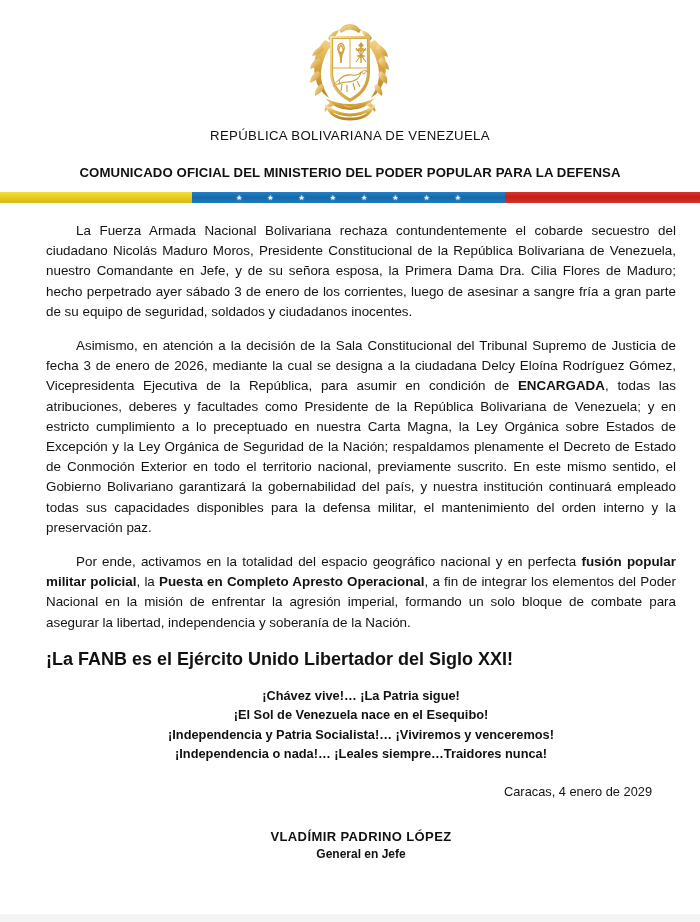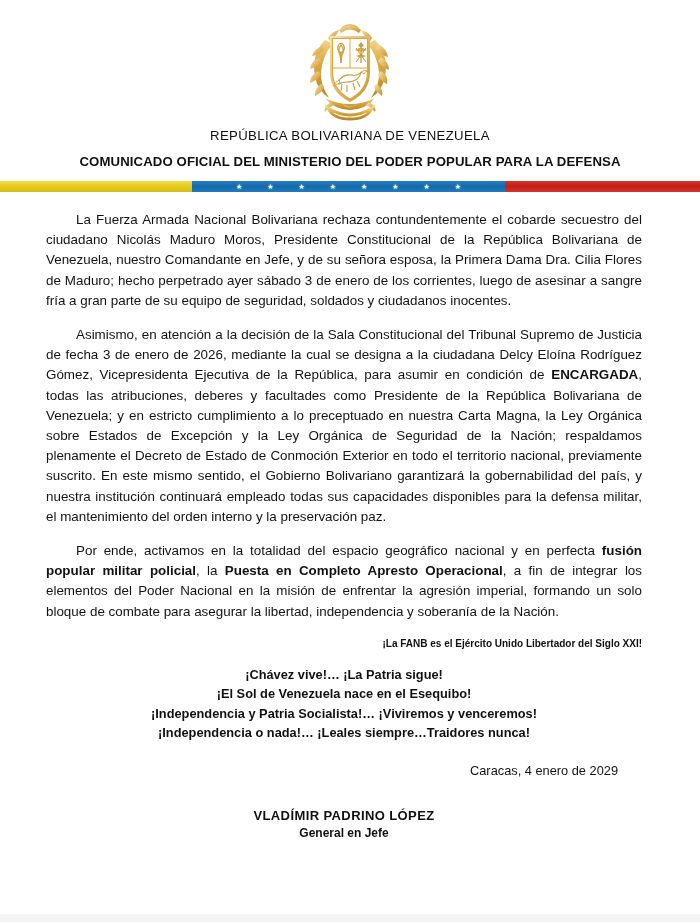--- a/index.html
+++ b/index.html
@@ -45,21 +45,21 @@
     font-weight: normal;
     letter-spacing: 0.35px;
     margin-top: 6px;
     color: #111111;
   }
 
   .header-line-2 {
     font-size: 13.2px;
     font-weight: bold;
     letter-spacing: 0.1px;
-    margin-top: 11px;
+    margin-top: 22px;
     color: #111111;
   }
 
   
   .flag-bar {
     margin-top: 12px;
     width: 100%;
     height: 11px;
     display: flex;
     position: relative;
@@ -89,38 +89,38 @@
   }
   .flag-star {
     color: #eaf4fb;
     font-size: 7px;
     line-height: 7px;
     text-shadow: 0 0 2px rgba(255,255,255,0.9);
   }
 
   
   .doc-body {
-    padding: 18px 58px 0 46px;
+    padding: 18px 24px 0 46px;
     flex: 1;
   }
 
   p.para {
     font-size: 13.4px;
     line-height: 20.2px;
     text-align: justify;
     text-justify: inter-word;
     margin: 0 0 14px 0;
     text-indent: 30px;
     color: #131313;
   }
   p.para b { font-weight: bold; }
 
   .slogan-main {
-    text-align: right;
-    font-size: 10px;
+    text-align: left;
+    font-size: 18px;
     font-weight: bold;
     margin: 16px 0 0 0;
     color: #111111;
   }
 
   .slogan-list {
     text-align: center;
     font-size: 12.8px;
     font-weight: bold;
     line-height: 19.5px;

